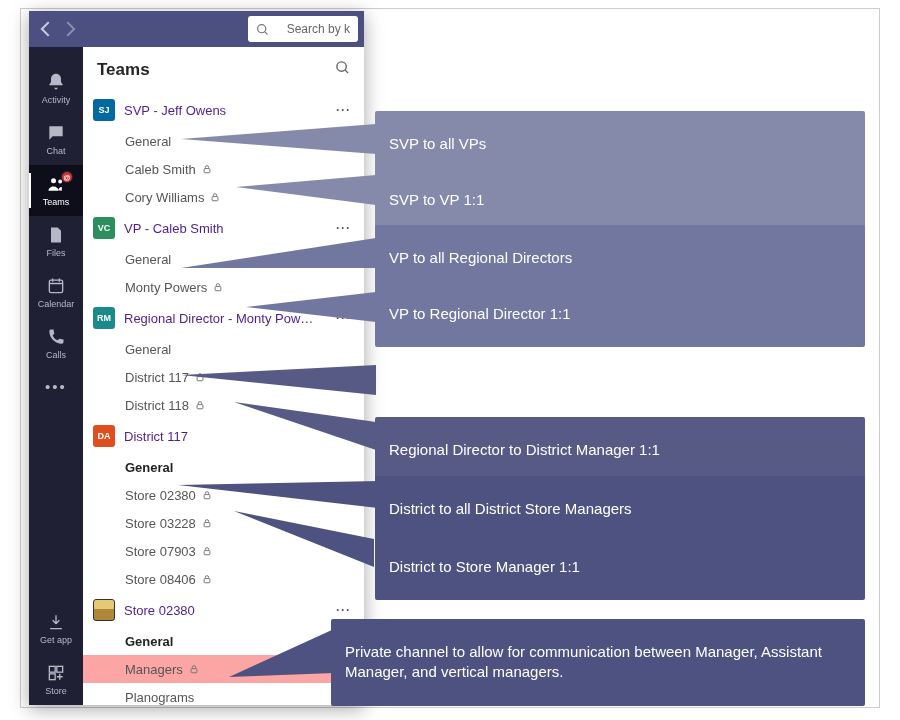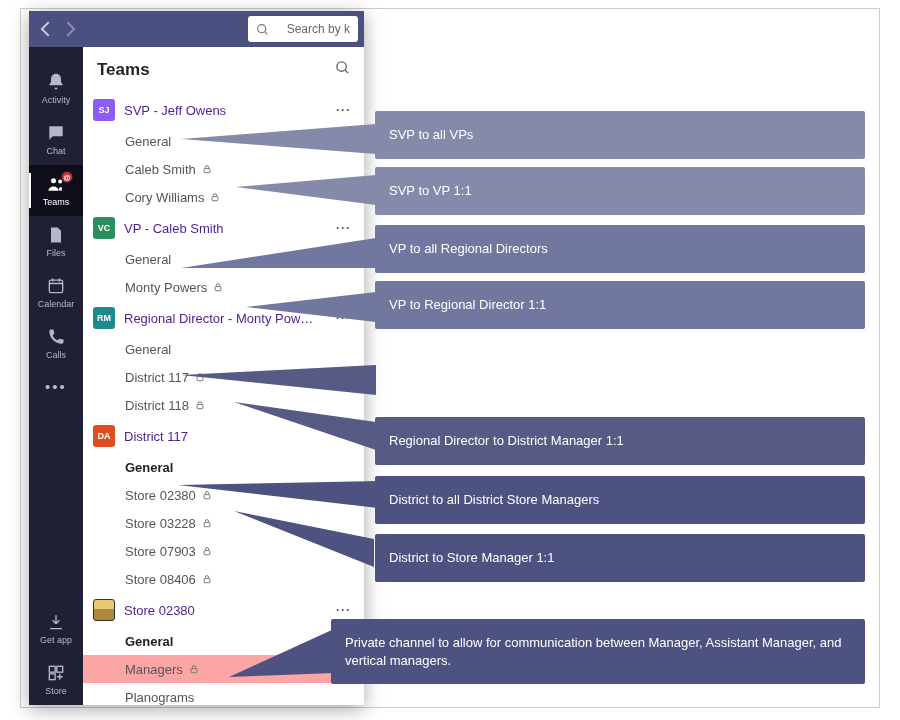--- a/index.html
+++ b/index.html
@@ -154,22 +154,22 @@
   
   .callouts {
     position: absolute;
     left: 0; top: 0; right: 0; bottom: 0;
     pointer-events: none;
   }
   .callout-box {
     position: absolute;
     background: #6b6f96;
     color: #fff;
-    font-size: 13px;
-    padding: 15px 14px;
+    font-size: 15px;
+    padding: 23px 14px;
     border-radius: 2px;
     pointer-events: none;
     line-height:1.35;
   }
   .callout-box.light { background:#8589aa; }
   .callout-box.mid { background:#7277a0; }
   .callout-box.dark { background:#565a85; }
   .callout-box.darker { background:#4e5280; }
   .pointer {
     position:absolute;
@@ -275,21 +275,21 @@
           <span>Teams</span>
           <span class="sicon">
             <svg width="15" height="15" viewBox="0 0 16 16" fill="none" stroke="currentColor" stroke-width="1.5">
                 <circle cx="7" cy="7" r="5"></circle>
                 <path d="M11 11l3 3"></path>
               </svg>
           </span>
         </div>
         <div class="teams-list" id="teams-list">
             <div class="team-row">
-              <div class="team-avatar" style="background:#8b5cf6">SJ</div>
+              <div class="team-avatar" style="background:#0369a1">SJ</div>
               <span class="team-name">SVP - Jeff Owens</span>
               <span class="more">···</span>
             </div>
             <div class="channel-row">
               <span>General</span>
             </div>
             <div class="channel-row">
               <span>Caleb Smith</span>
               <span class="lock"><svg viewBox="0 0 12 12" fill="none" stroke="currentColor" stroke-width="1.2">
                   <rect x="2.5" y="5.5" width="7" height="5" rx="1"></rect>

